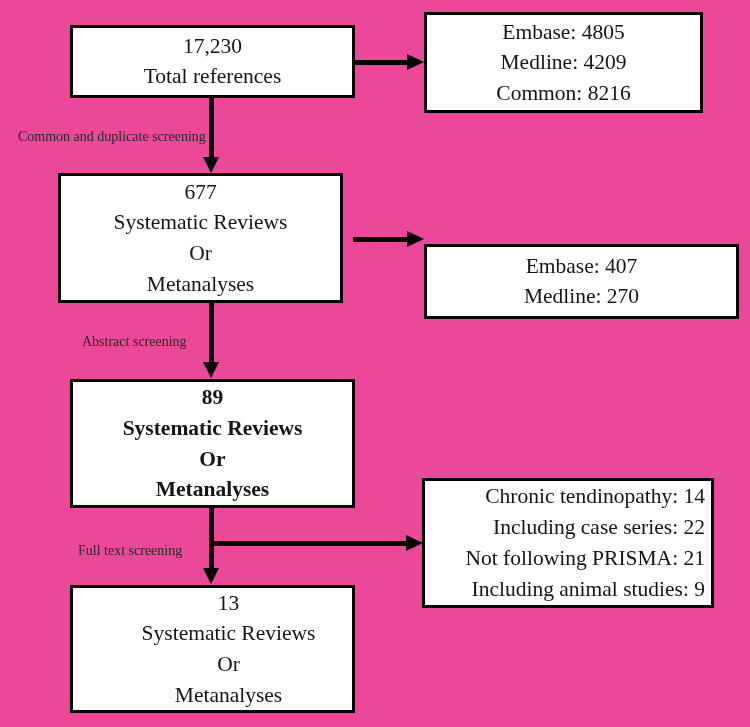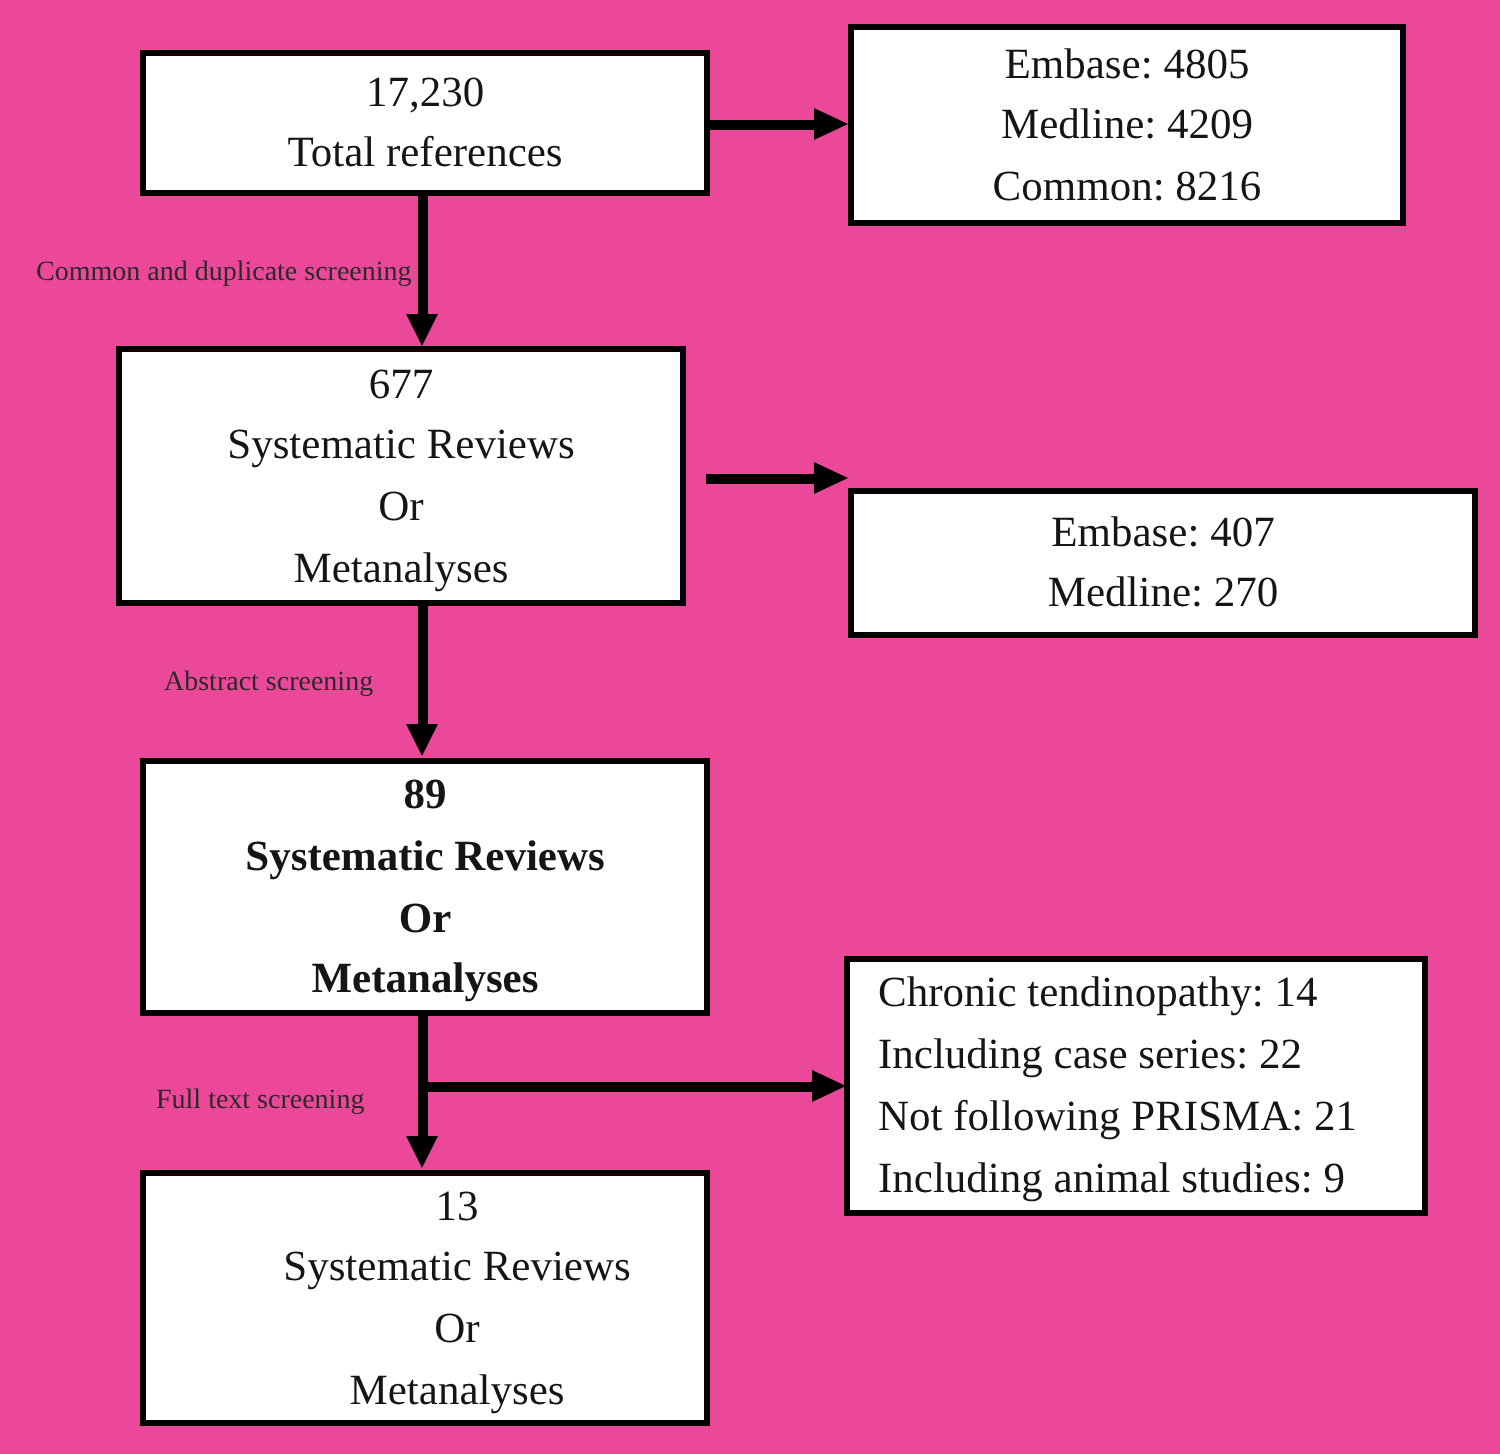--- a/index.html
+++ b/index.html
@@ -107,21 +107,21 @@
     <span>Embase: 4805</span>
     <span>Medline: 4209</span>
     <span>Common: 8216</span>
   </div>
 
   <div class="fbox two-line" style="left:424px; top:202px; width:315px; height:75px;margin-top:42px;">
     <span>Embase: 407</span>
     <span>Medline: 270</span>
   </div>
 
-  <div class="fbox left-align" style="left:422px; top:478px; width:292px; height:130px;">
+  <div class="fbox left-align" style="left:422px; top:478px; width:292px; height:130px;align-items:flex-end;">
     <span>Chronic tendinopathy: 14</span>
     <span>Including case series: 22</span>
     <span>Not following PRISMA: 21</span>
     <span>Including animal studies: 9</span>
   </div>
 
   <div class="step-label" style="left:18px; top:129px;">Common and duplicate screening</div>
   <div class="step-label" style="left:82px; top:334px;">Abstract screening</div>
   <div class="step-label" style="left:78px; top:543px;">Full text screening</div>
 

